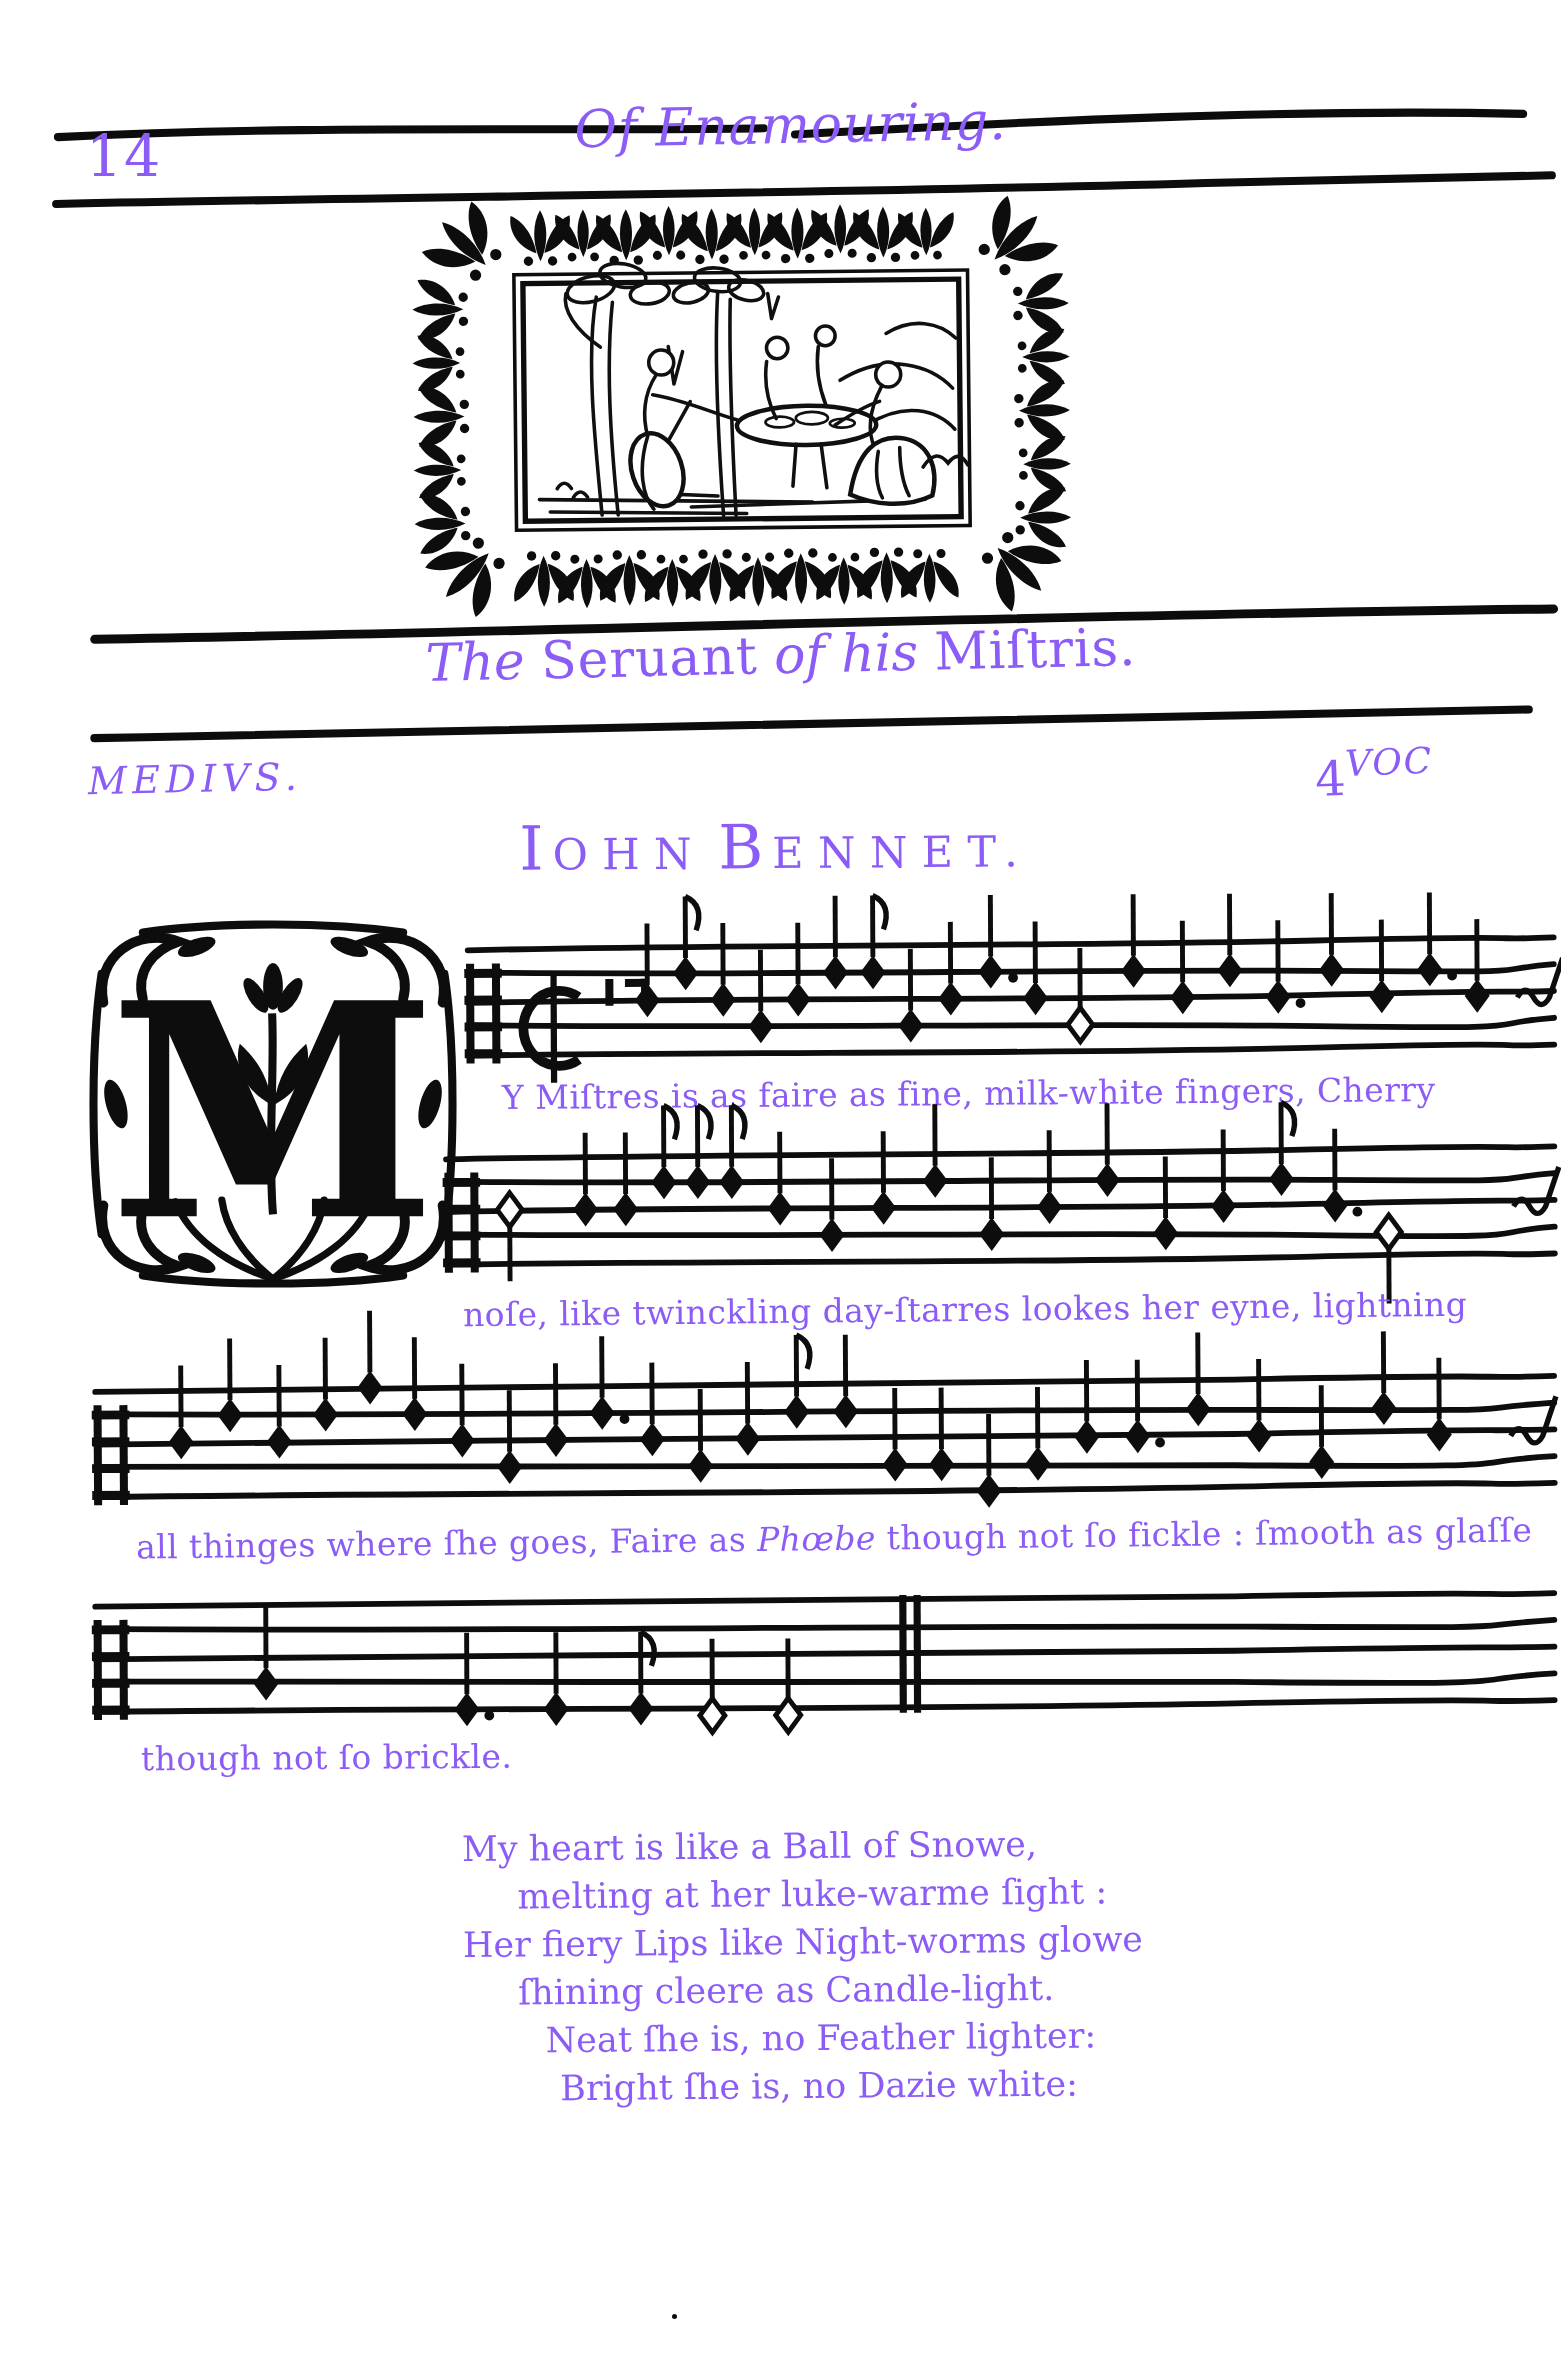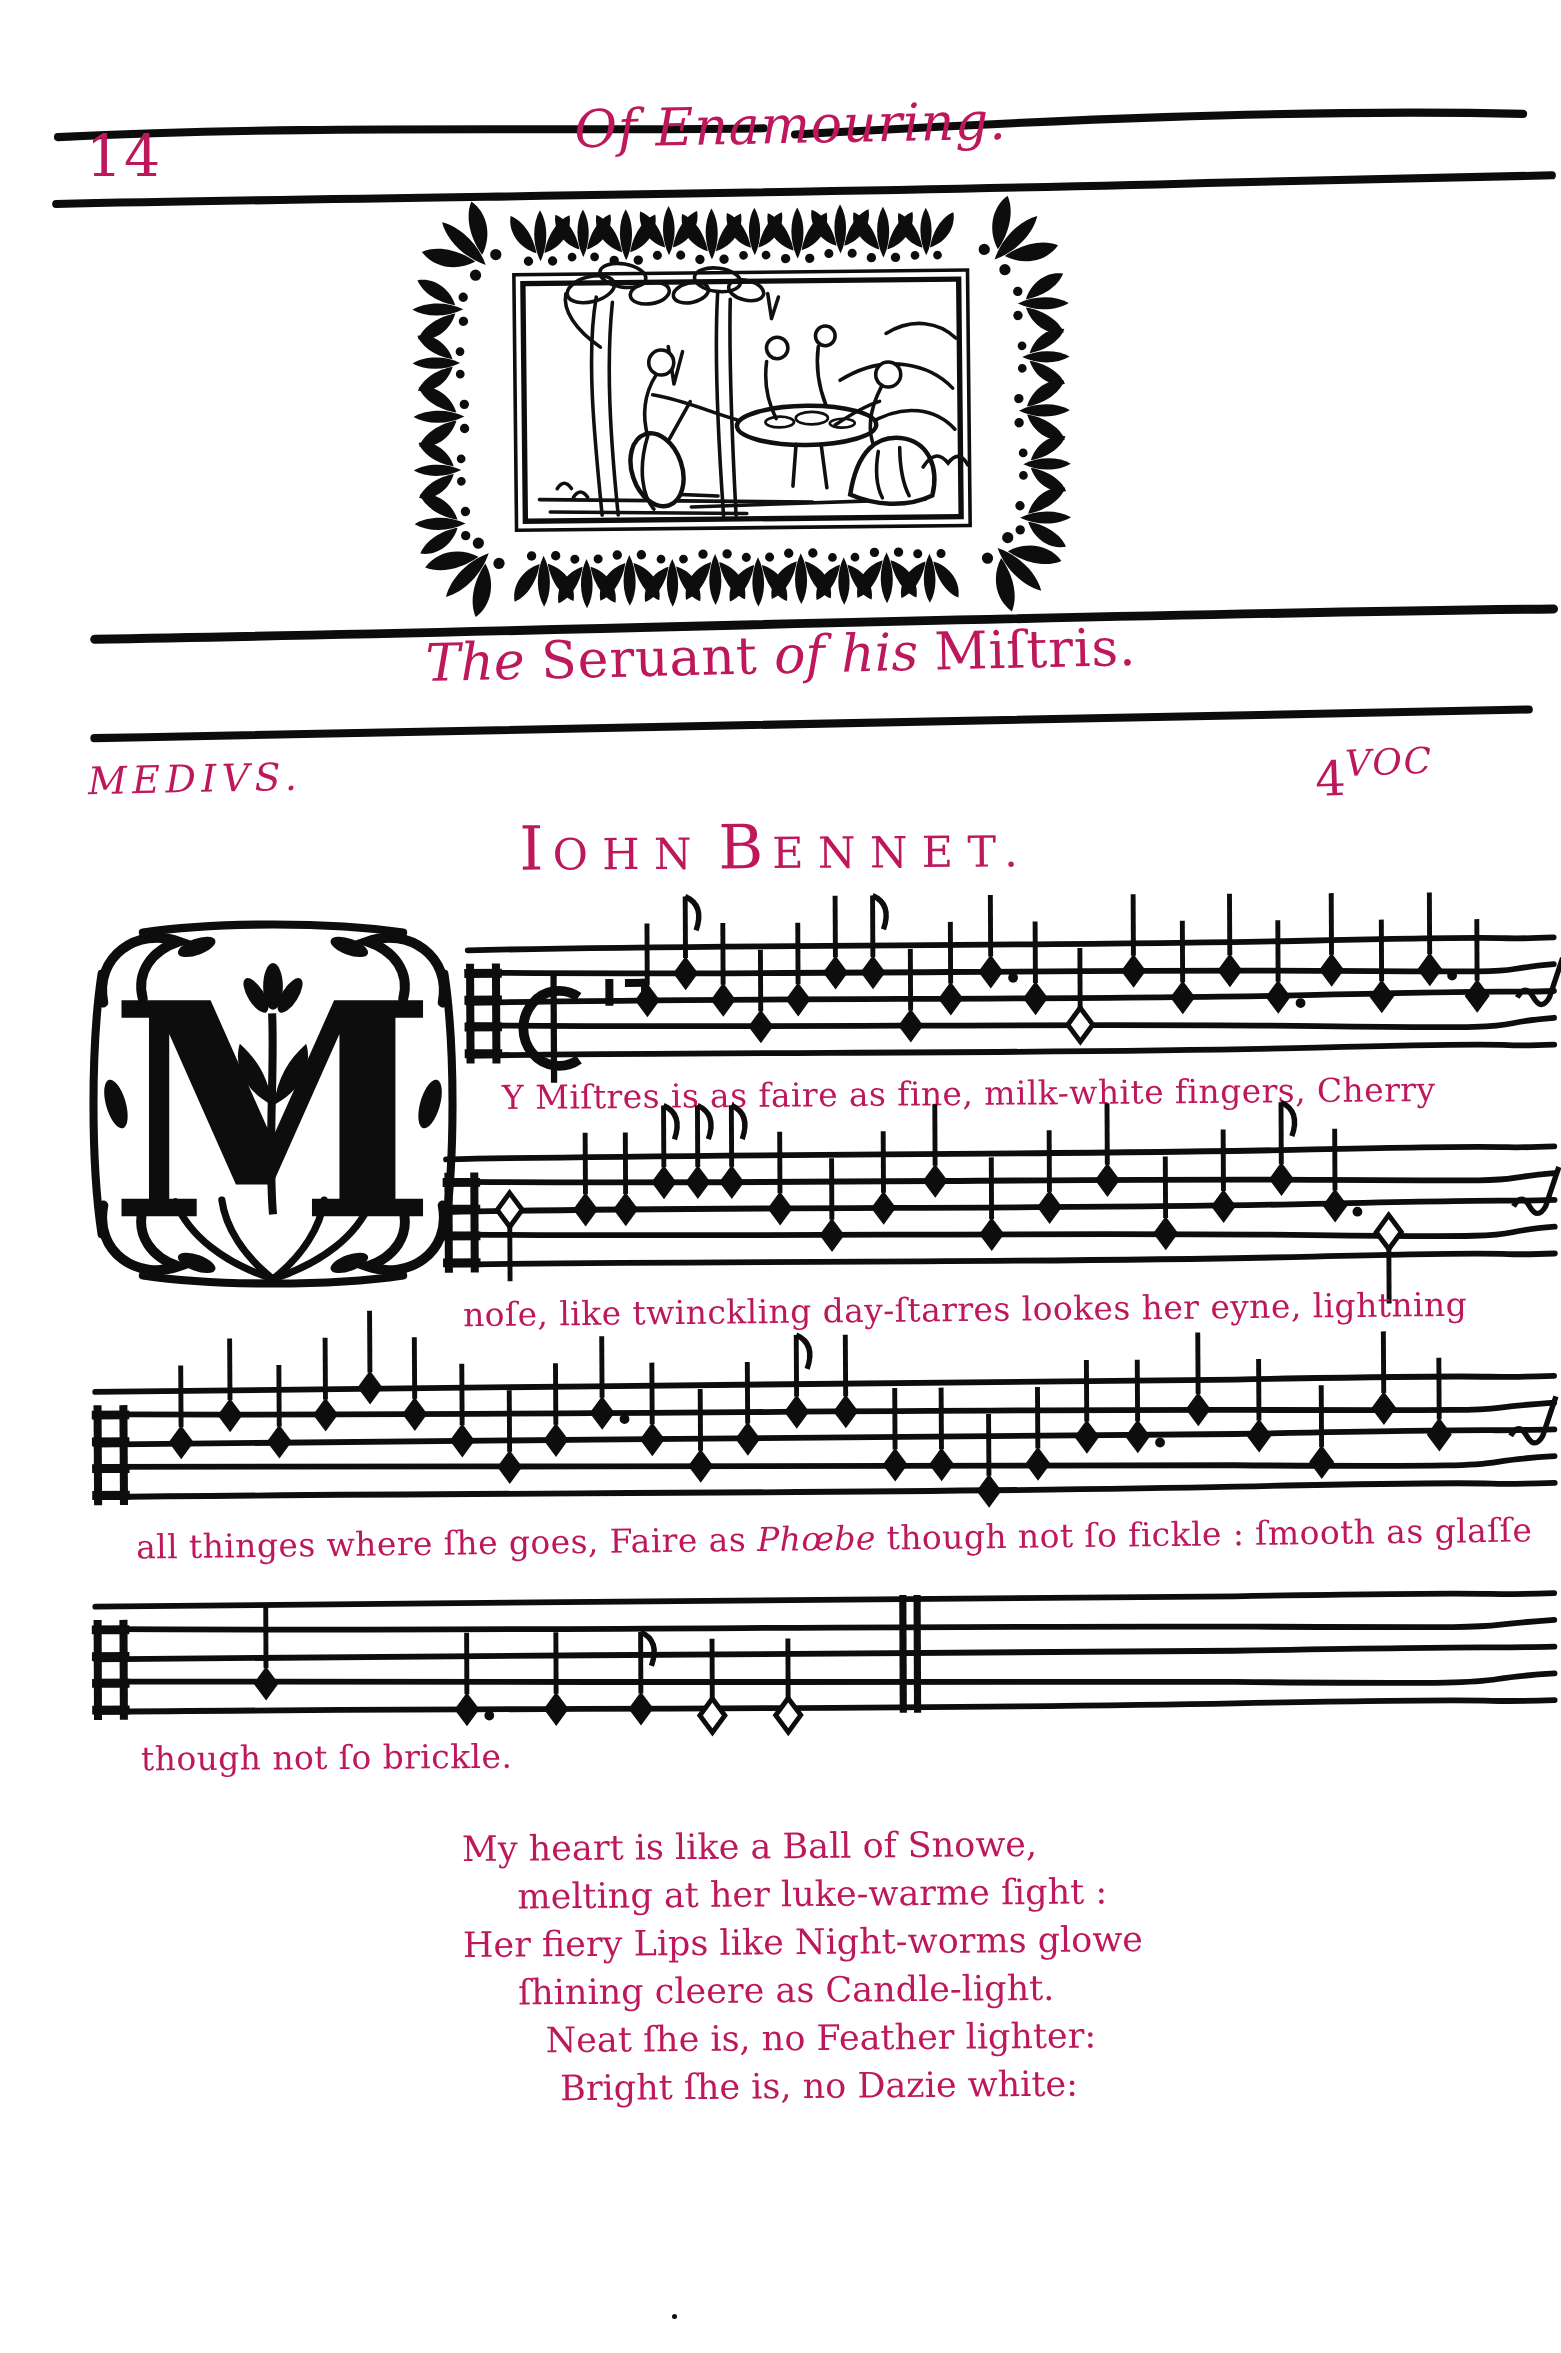--- a/index.html
+++ b/index.html
@@ -1,17 +1,17 @@
 <!DOCTYPE html>
 <html style="font-size:14.3px"><head>
 <meta charset="utf-8">
 <style>
   html,body{margin:0;padding:0;background:#ffffff;}
   .page{position:relative;width:1561px;height:2354px;background:#ffffff;overflow:hidden;
-        font-family:"DejaVu Serif","Liberation Serif",serif;color:#be185d;}
+        font-family:"DejaVu Serif","Liberation Serif",serif;color:#8b5cf6;}
   .abs{position:absolute;}
   svg{overflow:visible;display:block;}
   .rule path{fill:none;stroke:#0c0c0c;stroke-linecap:round;}
   .pageno{font-size:57px;letter-spacing:1.8px;}
   .running{font-style:italic;font-size:52px;text-align:center;transform:rotate(-1.1deg);letter-spacing:0.9px;}
   .title{font-size:52px;text-align:center;transform:rotate(-1.3deg);white-space:nowrap;}
   .title .it{font-style:italic;}
   .title .rm{font-style:normal;letter-spacing:0.9px;}
   .medius{font-style:italic;font-size:38px;letter-spacing:5.4px;transform:rotate(-1.2deg);}
   .voc{display:flex;align-items:flex-start;transform:rotate(-2deg);}

